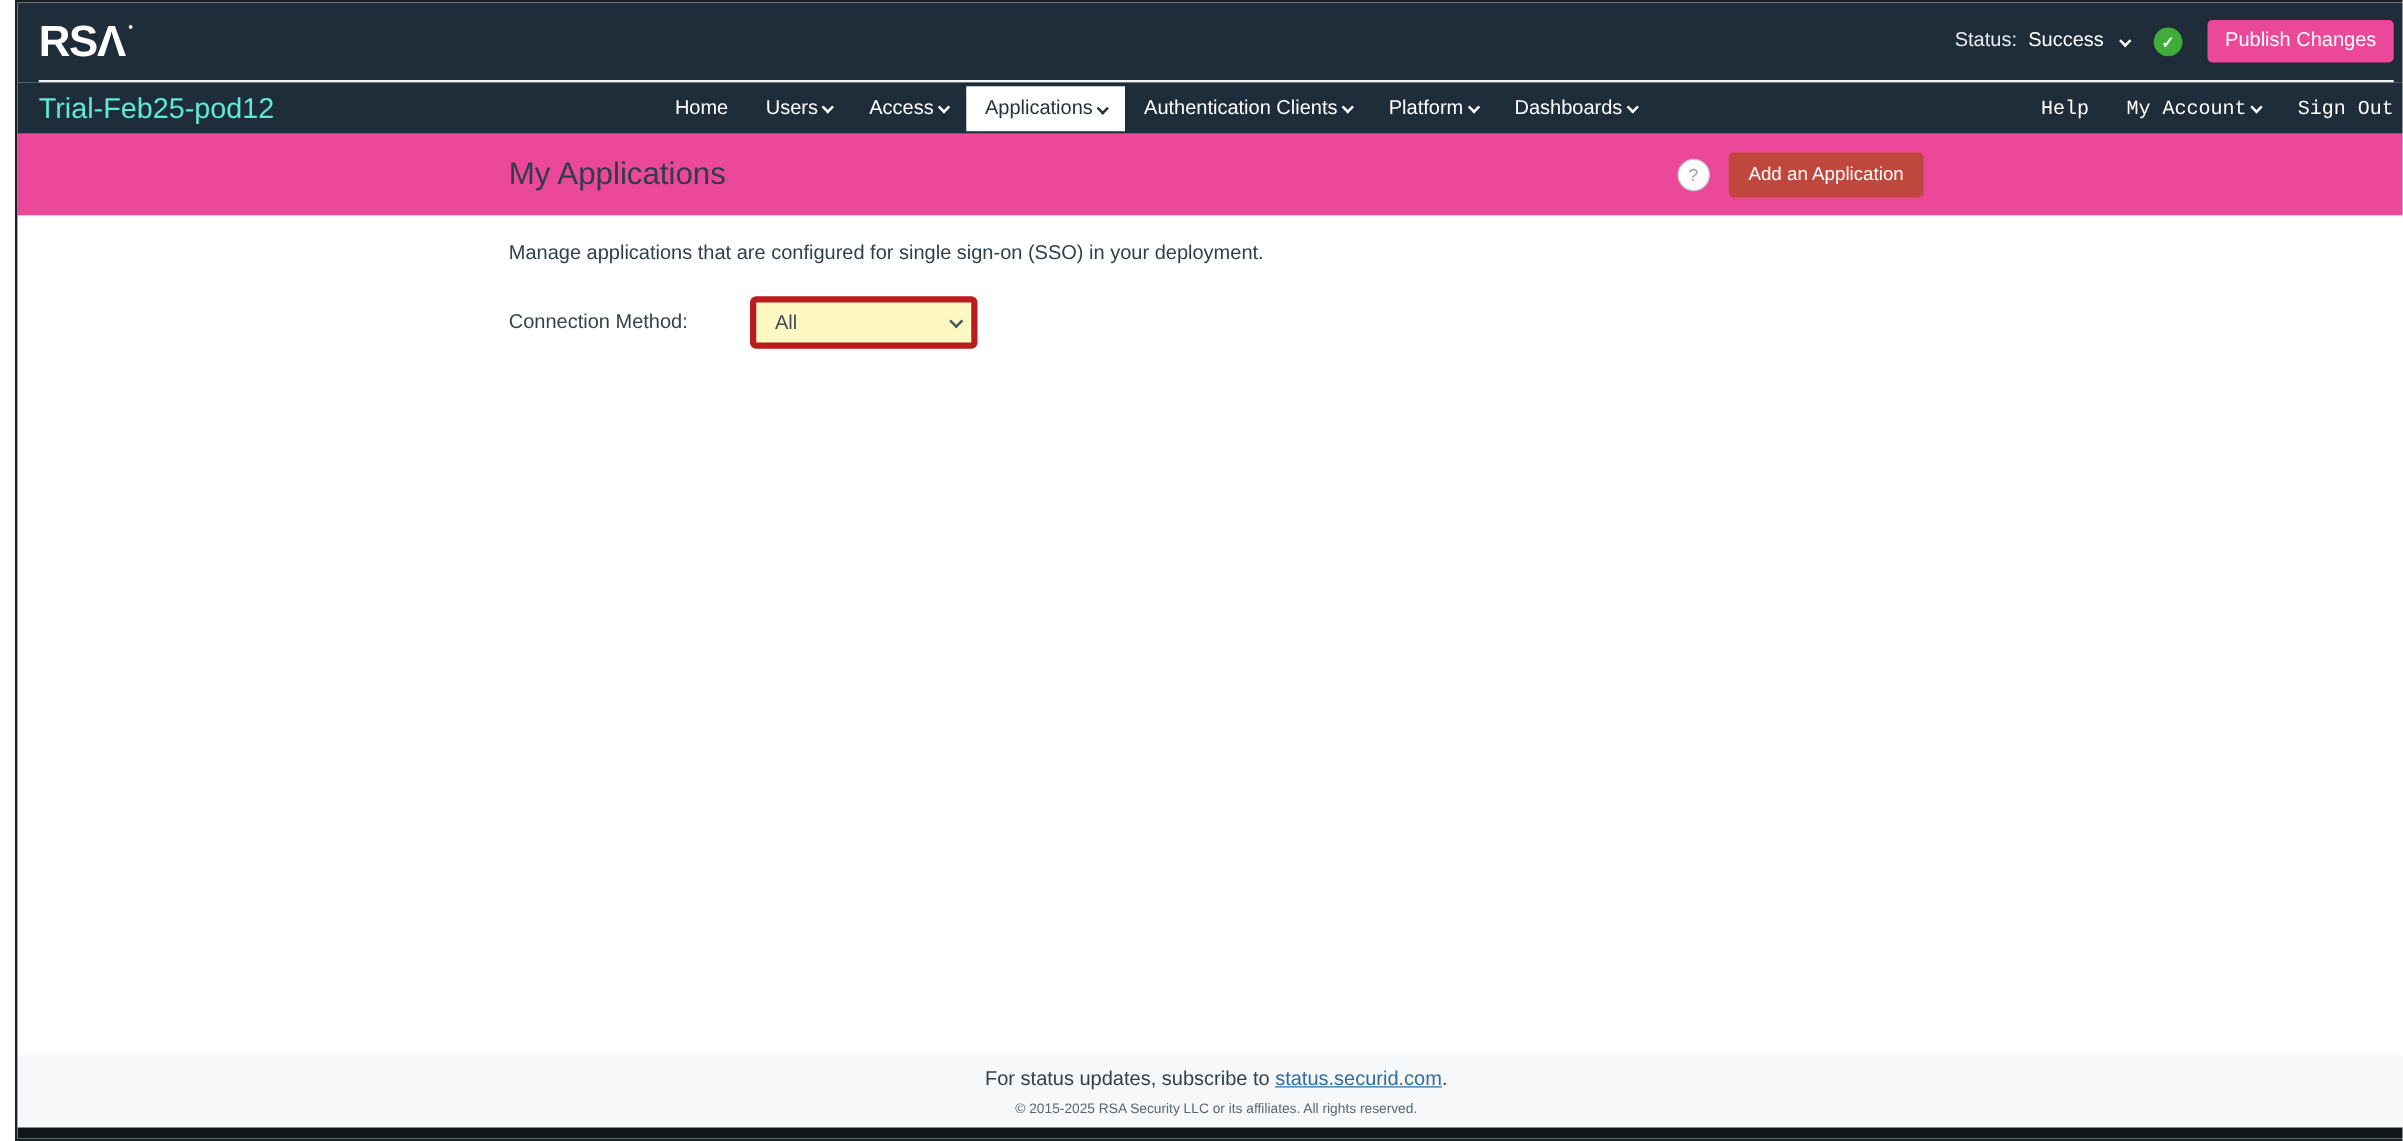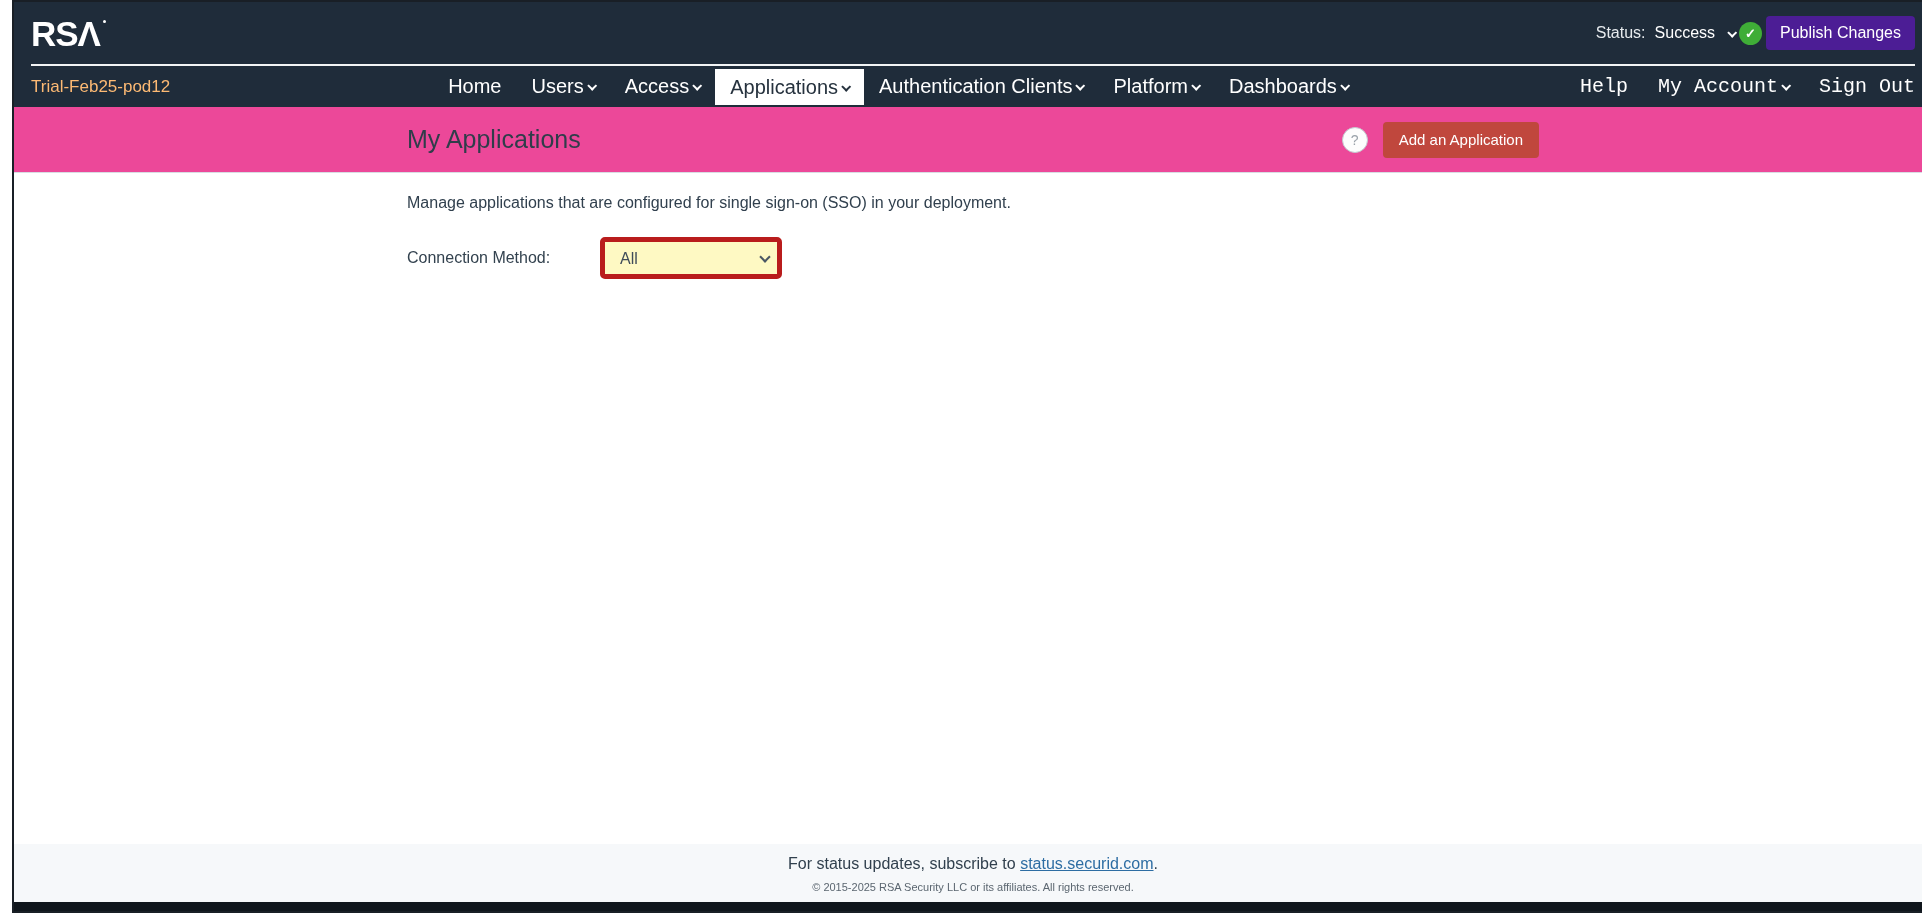--- a/index.html
+++ b/index.html
@@ -5,36 +5,36 @@
   * { margin:0; padding:0; box-sizing:border-box; }
   html,body { width:1922px; height:913px; background:#fff; }
   body { font-family:"Liberation Sans", sans-serif; color:#31404e; }
 
   .screen { width:1922px; height:913px; border:2px solid #191f26; display:flex; flex-direction:column; overflow:hidden;margin-left:12px; }
 
   
   .topbar { height:62px; background:#1f2c3a; display:flex; align-items:center; padding:0 17px; flex:0 0 auto; }
   .logo { color:#fff; font-size:35px; font-weight:700; letter-spacing:-1px; line-height:1; position:relative; padding-right:7px; }
   .logo .reg-dot { position:absolute; top:4px; right:1px; width:3px; height:3px; background:#fff; border-radius:50%; }
-  .topbar-right { margin-left:auto; display:flex; align-items:center; gap:4px; }
+  .topbar-right { margin-left:auto; display:flex; align-items:center; gap:20px; }
   .status-group { display:flex; align-items:center; gap:9px; color:#fff; font-size:16px; cursor:pointer; }
   .status-label { color:#e7ebee; }
   .chev { display:inline-block; width:7px; height:7px; border-right:2px solid currentColor; border-bottom:2px solid currentColor; transform:rotate(45deg) translateY(-1px); margin-left:4px; }
   .status-ok-icon { width:23px; height:23px; border-radius:50%; background:#3fad37; color:#fff; font-size:13px; font-weight:700; display:flex; align-items:center; justify-content:center; }
-  .btn-red { background:#4c1d95; color:#fff; border:none; border-radius:4px; font-family:inherit; font-size:16px; height:34px; padding:0 14px; cursor:pointer; }
+  .btn-red { background:#ec4899; color:#fff; border:none; border-radius:4px; font-family:inherit; font-size:16px; height:34px; padding:0 14px; cursor:pointer; }
 
   
   .topline { height:2px; background:#1f2c3a; flex:0 0 auto; }
   .topline-inner { height:2px; margin:0 17px; background:#f2f4f5; }
 
   
   .navbar { height:41px; background:#1f2c3a; display:flex; align-items:stretch; padding:0 17px; flex:0 0 auto; }
-  .tenant { color:#fdba74; font-size:17px; display:flex; align-items:center; width:200px; flex:0 0 auto;text-align:center; }
+  .tenant { color:#5eead4; font-size:23px; display:flex; align-items:center; width:200px; flex:0 0 auto;text-align:center; }
   .nav-center { flex:1 1 auto; display:flex; justify-content:center; align-items:stretch; }
-  .nav-item { color:#fff; font-size:20px; display:flex; align-items:center; padding:0 15px; cursor:pointer; white-space:nowrap; }
+  .nav-item { color:#fff; font-size:16px; display:flex; align-items:center; padding:0 15px; cursor:pointer; white-space:nowrap; }
   .nav-item.active { background:#fff; color:#26323e; margin:3px 0 2px 0; }
   .nav-right { display:flex; align-items:stretch; flex:0 0 auto;font-family:Liberation Mono, monospace; }
 
   
   .page-header { height:66px; background:#ec4899; border-bottom:1px solid #d8dde3; flex:0 0 auto; display:flex; align-items:center; }
   .container { width:1132px; margin:0 auto; display:flex; align-items:center; }
   .page-title { font-size:25px; color:#2f3d4a; font-weight:400; }
   .header-right { margin-left:auto; display:flex; align-items:center; gap:15px; }
   .help-circle { width:26px; height:26px; border-radius:50%; border:1px solid #c3c9cf; background:#fdfdfd; color:#9aa2aa; font-size:14px; display:flex; align-items:center; justify-content:center; cursor:pointer; }
   .btn-add { background:#c0473d; color:#fff; border:none; border-radius:4px; font-family:inherit; font-size:15px; height:36px; padding:0 16px; cursor:pointer; }

